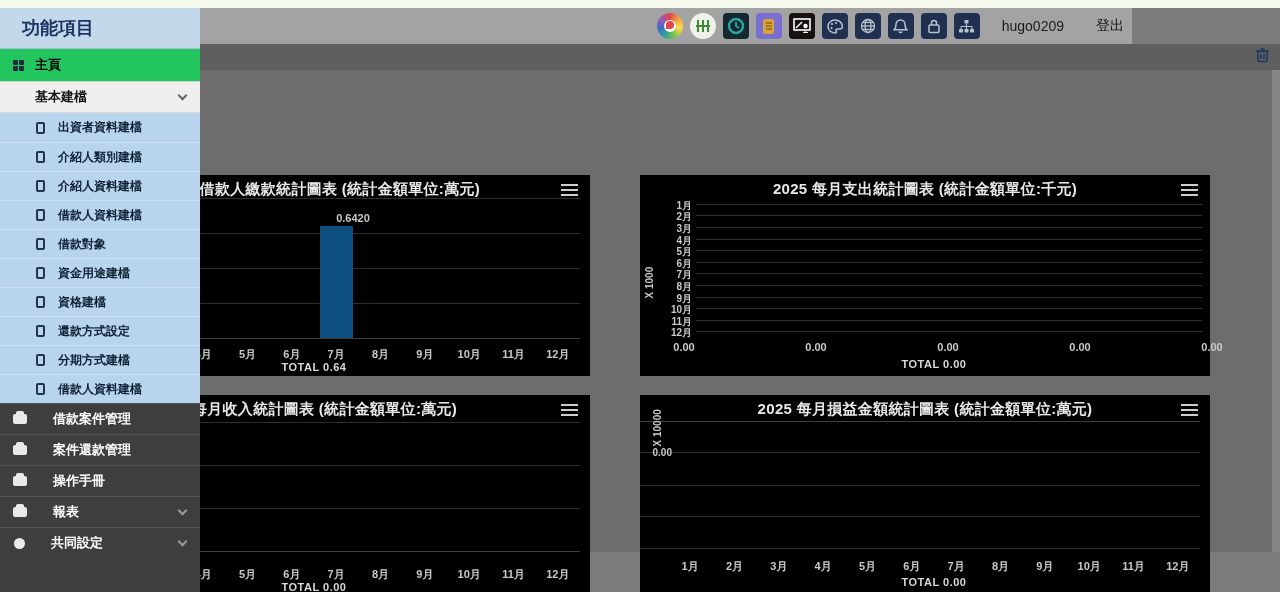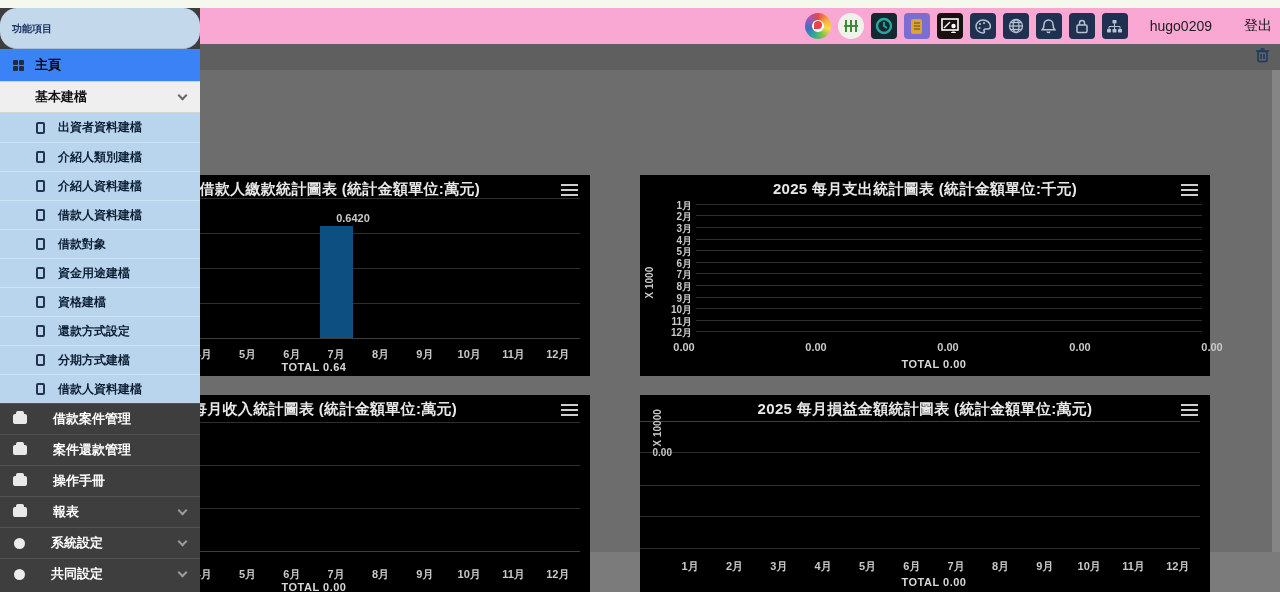--- a/index.html
+++ b/index.html
@@ -2,41 +2,41 @@
 <html><head>
 <meta charset="utf-8">
 <style>
   * { margin:0; padding:0; box-sizing:border-box; }
   html,body { width:1280px; height:592px; overflow:hidden;
     font-family:"Liberation Sans","DejaVu Sans",sans-serif; background:#7b7b7b; }
   #stage { position:relative; width:1280px; height:592px; }
 
   
   #top-strip { position:absolute; left:0; top:0; width:1280px; height:8px; background:#f5f8ec; }
-  #header-bar { position:absolute; left:0; top:8px; width:1280px; height:36px; background:#f9a8d4;
+  #header-bar { position:absolute; left:0; top:8px; width:1132px; height:36px; background:#a3a3a3;
     display:flex; align-items:center; justify-content:flex-end; padding-right:8px; }
   #subheader-bar { position:absolute; left:0; top:44px; width:1280px; height:26px; background:#5f5f5f;
     display:flex; align-items:center; justify-content:flex-end; padding-right:10px; }
   #content-area { position:absolute; left:0; top:70px; width:1280px; height:482px; background:#6d6d6d; }
   #scroll-strip { position:absolute; right:0; top:70px; width:8px; height:482px; background:#858585; }
 
   .tb-icon { width:26px; height:26px; border-radius:4px; margin-left:7px; position:relative;
     display:flex; align-items:center; justify-content:center; cursor:pointer; flex:0 0 auto; }
   .tb-round { border-radius:50%; }
   .navy { background:#1f3050; }
   .tb-icon svg { display:block; }
   #username { color:#1c1c1c; font-size:14px; margin-left:22px; }
   #logout-btn { color:#111; font-size:14px; margin-left:32px; font-weight:500; cursor:pointer; }
 
   
   #sidebar { position:absolute; left:0; top:8px; width:200px; height:584px; z-index:20;
     background:#3e3e3e; display:flex; flex-direction:column; }
-  #sb-title { height:41px; background:#c4d8ec; color:#1b3461; font-weight:bold; font-size:10px;
-    line-height:41px; padding-left:12px; border-bottom:1px solid #a8bfd6;border-radius:17px; }
-  #sb-home { height:33px; background:#3b82f6; display:flex; align-items:center;
+  #sb-title { height:41px; background:#c4d8ec; color:#1b3461; font-weight:bold; font-size:18px;
+    line-height:41px; padding-left:22px; border-bottom:1px solid #a8bfd6; }
+  #sb-home { height:33px; background:#22c55e; display:flex; align-items:center;
     border-bottom:1px solid #cdd7c8; cursor:pointer; }
   #sb-home .txt { font-size:13px; font-weight:bold; color:#000; margin-left:11px; }
   .grid-ic { width:11px; height:11px; margin-left:13px; display:grid;
     grid-template-columns:5px 5px; grid-template-rows:5px 5px; gap:1px; }
   .grid-ic i { background:#222c3c; border-radius:1px; }
   #sb-basic { height:31px; background:#efefef; display:flex; align-items:center;
     border-bottom:1px solid #d6d6d6; cursor:pointer; }
   #sb-basic .txt { font-size:13px; font-weight:bold; color:#111; margin-left:35px; }
   .chev { width:7px; height:7px; border-right:2px solid #666; border-bottom:2px solid #666;
     transform:rotate(45deg); margin-left:auto; margin-right:14px; margin-top:-3px; }
@@ -384,23 +384,18 @@
           <span class="case-ic"></span>
           <span class="txt">操作手冊</span>
         </div>
         <div class="sb-dark">
           <span class="case-ic"></span>
           <span class="txt">報表</span>
           <span class="chev"></span>
         </div>
         <div class="sb-dark">
           <span class="dot-ic"></span>
-          <span class="txt">系統設定</span>
-          <span class="chev"></span>
-        </div>
-        <div class="sb-dark">
-          <span class="dot-ic"></span>
           <span class="txt">共同設定</span>
           <span class="chev"></span>
         </div>
       </div>
   </div>
 </div>
 
 </body></html>

